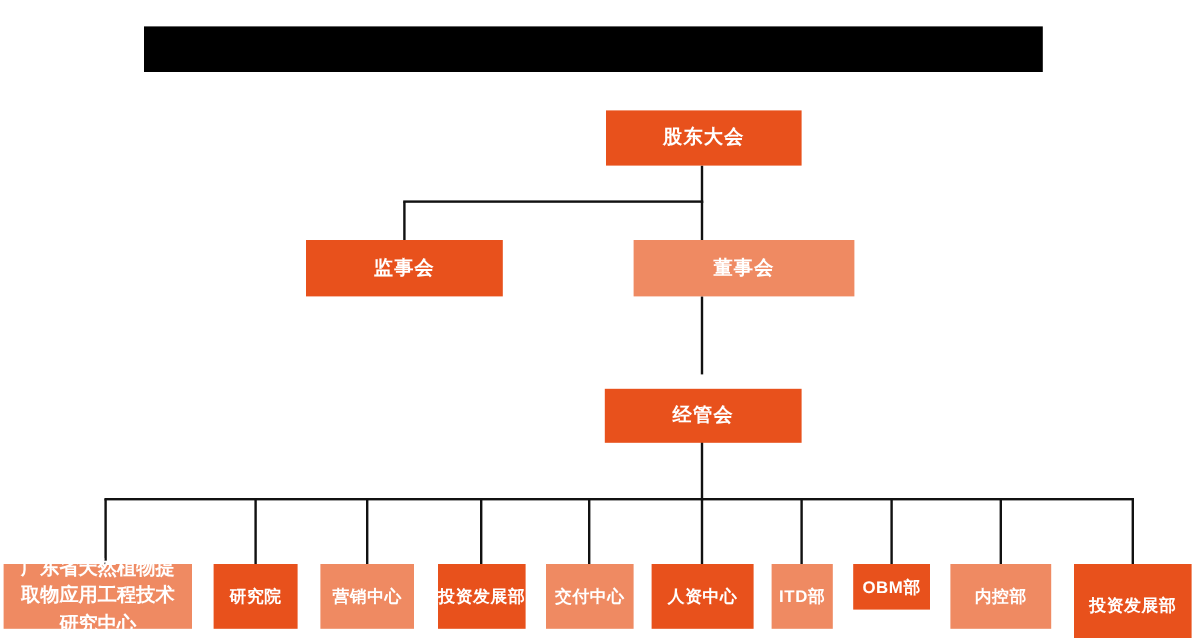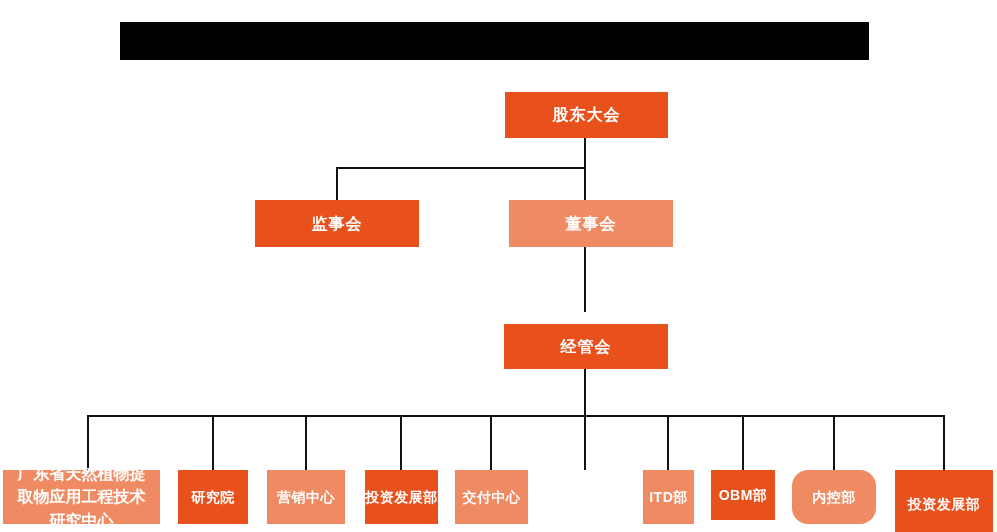--- a/index.html
+++ b/index.html
@@ -73,21 +73,21 @@
   <div class="line v" style="left:833px; top:416px; height:54px;"></div>
   <div class="line v" style="left:943px; top:416px; height:54px;"></div>
 
   <div class="node primary" style="left:505px; top:92px; width:163px; height:46px;">
     <span>股东大会</span>
   </div>
 
   <div class="node primary" style="left:255px; top:200px; width:164px; height:47px;font-family:Liberation Serif, serif;">
     <span>监事会</span>
   </div>
-  <div class="node secondary" style="left:509px; top:200px; width:164px; height:47px;">
+  <div class="node secondary" style="left:528px; top:200px; width:184px; height:47px;">
     <span>董事会</span>
   </div>
 
   <div class="node primary" style="left:504px; top:312px; width:164px; height:45px;margin-top:12px;">
     <span>经管会</span>
   </div>
 
   <div class="node secondary dept dept-long" style="left:3px; top:470px; width:157px; height:54px;">
     <span>广东省天然植物提取物应用工程技术研究中心</span>
   </div>
@@ -96,26 +96,29 @@
   </div>
   <div class="node secondary dept" style="left:267px; top:470px; width:78px; height:54px;">
     <span>营销中心</span>
   </div>
   <div class="node primary dept" style="left:365px; top:470px; width:73px; height:54px;">
     <span>投资发展部</span>
   </div>
   <div class="node secondary dept" style="left:455px; top:470px; width:73px; height:54px;">
     <span>交付中心</span>
   </div>
+  <div class="node primary dept" style="left:543px; top:470px; width:85px; height:54px;">
+    <span>人资中心</span>
+  </div>
   <div class="node secondary dept" style="left:643px; top:470px; width:51px; height:54px;">
     <span>ITD部</span>
   </div>
-  <div class="node primary dept" style="left:711px; top:470px; width:64px; height:50px;">
+  <div class="node primary dept" style="left:711px; top:470px; width:64px; height:38px;">
     <span>OBM部</span>
   </div>
-  <div class="node secondary dept" style="left:792px; top:470px; width:84px; height:54px;border-radius:16px;">
+  <div class="node secondary dept" style="left:792px; top:470px; width:84px; height:54px;">
     <span>内控部</span>
   </div>
   <div class="node primary dept" style="left:895px; top:470px; width:98px; height:68px;">
     <span>投资发展部</span>
   </div>
 
 </div>
 
 </body></html>

